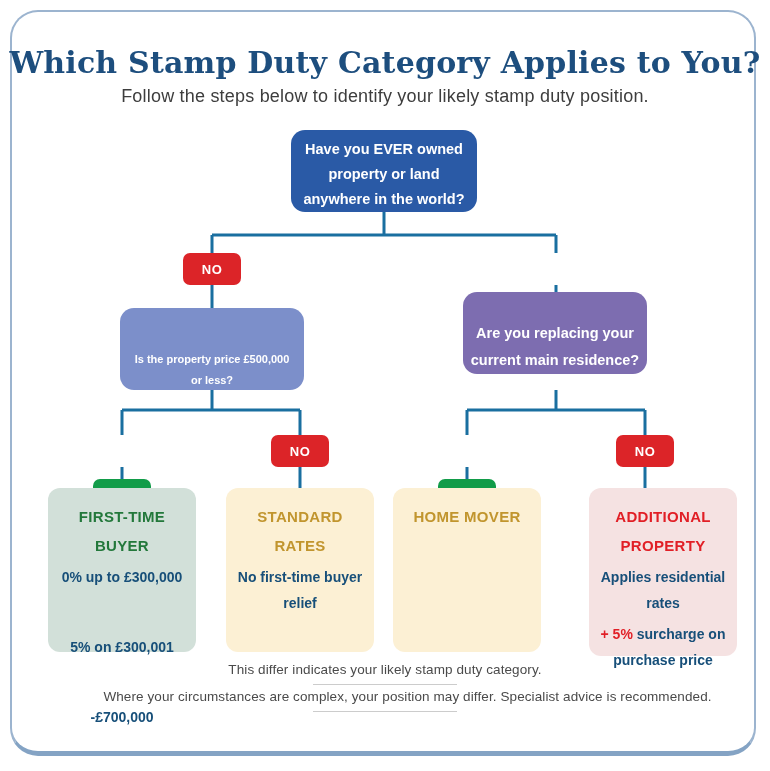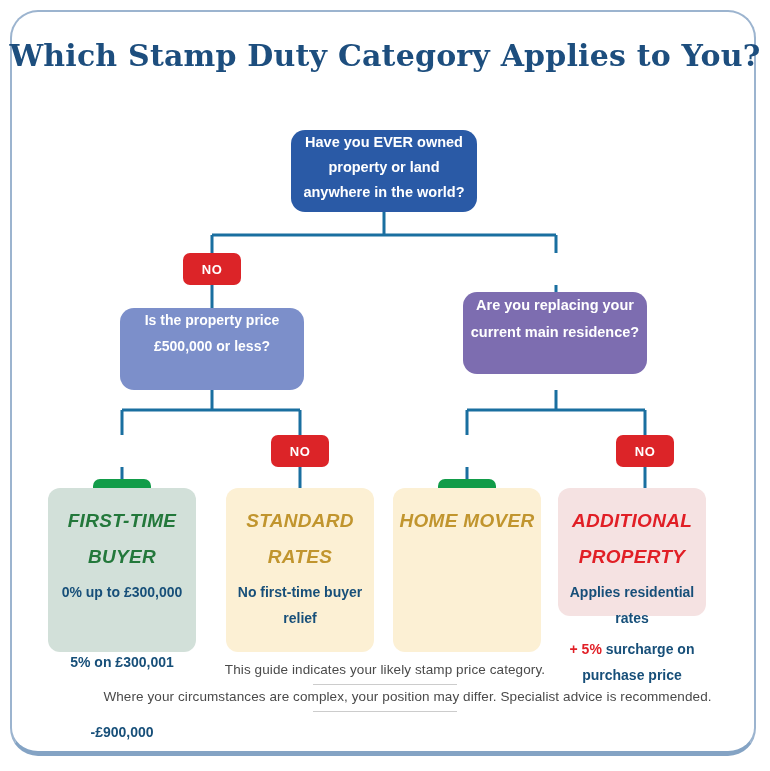--- a/index.html
+++ b/index.html
@@ -7,55 +7,55 @@
     position:relative;width:770px;height:771px;background:#ffffff;overflow:hidden;
     font-family:"Liberation Sans",sans-serif;
   }
   .card{
     position:absolute;left:10px;top:10px;width:746px;height:746px;
     border:2px solid var(--card-border);
     border-bottom:5px solid var(--card-border-bottom);
     border-radius:28px;background:#ffffff;box-sizing:border-box;
   }
   .page-title{
-    position:absolute;left:0;right:0;top:38px;margin:0;text-align:center;
+    position:absolute;left:0;right:0;top:38px;margin:7px;text-align:center;
     font-family:"DejaVu Serif",serif;font-weight:bold;font-size:30px;
     color:var(--title);letter-spacing:.2px;
   }
   .subtitle{
     position:absolute;left:0;right:0;top:86px;margin:0;text-align:center;
     font-size:18px;font-weight:500;color:var(--subtitle-text);letter-spacing:.2px;
   }
   .connectors{position:absolute;left:0;top:0;}
   .qbox{
-    position:absolute;display:flex;align-items:flex-start;justify-content:center;
+    position:absolute;display:flex;align-items:flex-end;justify-content:center;
     text-align:center;color:#ffffff;font-weight:bold;border-radius:14px;box-sizing:border-box;
   }
   #root-q{left:291px;top:130px;width:186px;height:82px;background:var(--root-box);font-size:14.5px;line-height:1.72;padding:0 9px;}
-  #left-q{left:120px;top:308px;width:184px;height:82px;background:var(--mid-left);font-size:14px;line-height:1.85;padding:0 8px;}
+  #left-q{left:120px;top:308px;width:184px;height:82px;background:var(--mid-left);font-size:11px;line-height:1.85;padding:0 8px;}
   #right-q{left:463px;top:292px;width:184px;height:82px;background:var(--mid-right);font-size:14.5px;line-height:1.85;padding:0 4px;}
   .badge{
     position:absolute;width:58px;height:32px;border-radius:7px;color:#ffffff;
     font-weight:bold;font-size:13px;letter-spacing:.5px;
     display:flex;align-items:center;justify-content:center;
   }
   .badge.no{background:var(--no);}
   .badge.yes{background:var(--yes);margin-top:44px;}
   #b-no1{left:183px;top:253px;}  #b-yes1{left:527px;top:253px;}
   #b-yes2{left:93px;top:435px;}  #b-no2{left:271px;top:435px;}
   #b-yes3{left:438px;top:435px;} #b-no3{left:616px;top:435px;}
   .result{
     position:absolute;top:488px;width:148px;height:164px;border-radius:12px;
     text-align:center;padding:13px 5px;box-sizing:border-box;
   }
   #r1{left:48px;background:var(--mint-bg);}
   #r2{left:226px;background:var(--cream-bg);}
   #r3{left:393px;background:var(--cream-bg);}
-  #r4{left:558px;background:var(--pink-bg);height:128px;}
-  .result h3{margin:2px 0 4px;font-size:19px;font-weight:bold;letter-spacing:.3px;line-height:1.9;font-style:italic;}
+  #r4{left:589px;background:var(--pink-bg);height:168px;}
+  .result h3{margin:2px 0 4px;font-size:15px;font-weight:bold;letter-spacing:.3px;line-height:1.9;}
   #r1 h3{color:var(--mint-title);}
   #r2 h3,#r3 h3{color:var(--cream-title);}
   #r4 h3{color:var(--pink-title);}
   .result p{margin:5px 0;color:var(--navy);font-weight:bold;font-size:14px;line-height:1.85;}
   .result p .line{display:block;margin-top:44px;}
   .hl-red{color:var(--pink-title);}
   .foot{
     position:absolute;left:0;right:0;margin:0;text-align:center;
     font-size:13.5px;color:var(--footer-text);letter-spacing:.1px;
   }
@@ -63,20 +63,21 @@
   .divider{position:absolute;left:313px;width:144px;height:1px;background:var(--divider);}
   #d1{top:684px;} #d2{top:711px;}
 </style>
 </head>
 <body>
 
 <div class="stage">
   <div class="card"></div>
 
   <h1 class="page-title">Which Stamp Duty Category Applies to You?</h1>
+  <p class="subtitle">Follow the steps below to identify your likely stamp duty position.</p>
 
   <svg class="connectors" width="770" height="771" viewBox="0 0 770 771" aria-hidden="true">
     <path d="M384 212 V235 M212 235 H556 M212 235 V253 M556 235 V253
              M212 285 V308 M556 285 V308
              M212 390 V410 M122 410 H300 M122 410 V435 M300 410 V435
              M556 390 V410 M467 410 H645 M467 410 V435 M645 410 V435
              M122 467 V488 M300 467 V488 M467 467 V488 M645 467 V488" stroke="var(--line)" stroke-width="3" fill="none"></path>
   </svg>
 
   <div class="qbox" id="root-q">
@@ -108,36 +109,36 @@
   </div>
   <div class="badge no" id="b-no3">
     <span>NO</span>
   </div>
 
   <div class="result" id="r1">
     <h3>FIRST-TIME BUYER</h3>
     <p>0% up to £300,000</p>
     <p>
       <span class="line">5% on £300,001</span>
-      <span class="line">-£900,000</span>
+      <span class="line">-£700,000</span>
     </p>
   </div>
 
   <div class="result" id="r2">
     <h3>STANDARD RATES</h3>
     <p>No first-time buyer relief</p>
   </div>
 
   <div class="result" id="r3">
     <h3>HOME MOVER</h3>
   </div>
 
   <div class="result" id="r4">
     <h3>ADDITIONAL PROPERTY</h3>
     <p>Applies residential rates</p>
     <p><span class="hl-red">+ 5%</span><span> surcharge on purchase price</span></p>
   </div>
 
-  <p class="foot" id="f1">This guide indicates your likely stamp price category.</p>
+  <p class="foot" id="f1">This differ indicates your likely stamp duty category.</p>
   <div class="divider" id="d1"></div>
   <p class="foot" id="f2">Where your circumstances are complex, your position may differ. Specialist advice is recommended.</p>
   <div class="divider" id="d2"></div>
 </div>
 
 </body></html>

